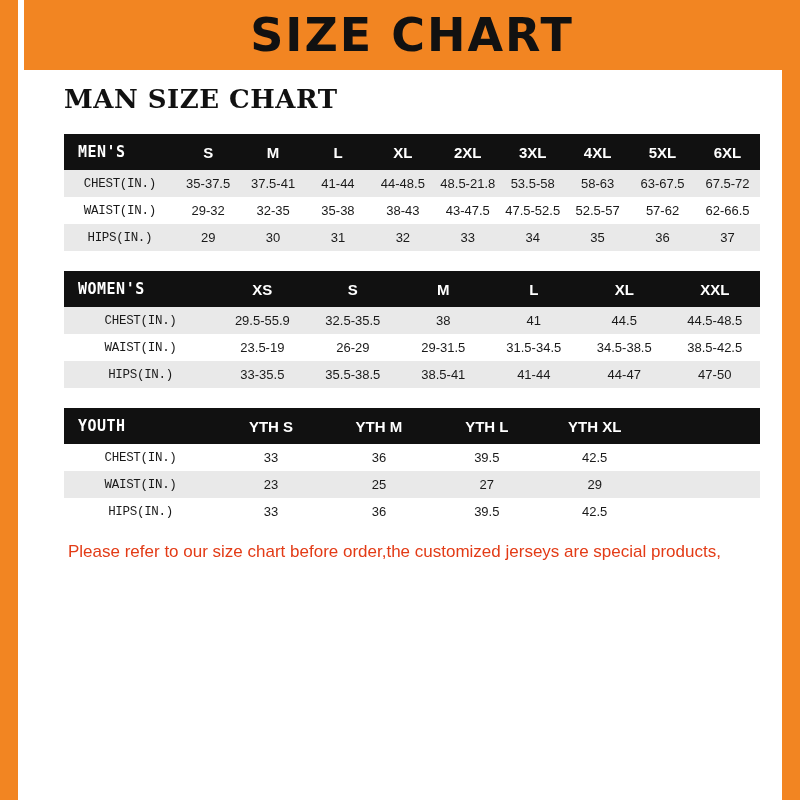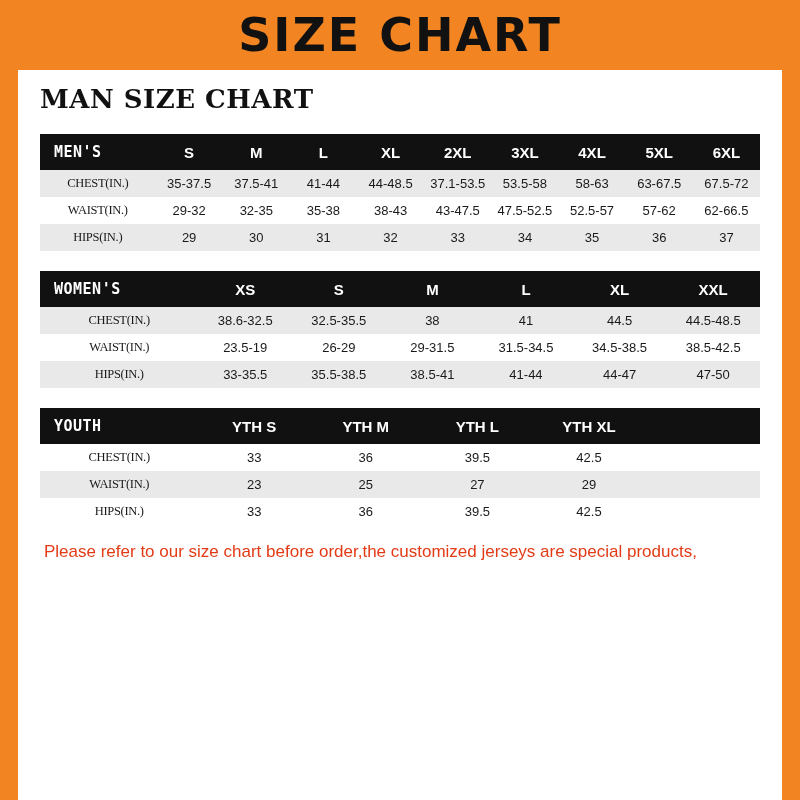--- a/index.html
+++ b/index.html
@@ -14,20 +14,21 @@
     overflow: hidden;
   }
   .page {
     position: relative;
     width: 800px;
     height: 800px;
     box-sizing: border-box;
     border-left: 18px solid #f28522;
     border-right: 18px solid #f28522;
     background: #ffffff;
+    padding-left: 24px;
   }
   .banner {
     height: 70px;
     background: #f28522;
     display: flex;
     align-items: center;
     justify-content: center;
     margin: 0 -18px;
   }
   .banner-title {
@@ -76,21 +77,21 @@
   table.size-table thead th.rowhead {
     text-align: left;
     padding-left: 14px;
     font-family: "DejaVu Sans Mono", monospace;
     font-size: 15px;
     letter-spacing: 0.5px;
   }
   table.size-table tbody tr.odd td { background: #e9e9e9; }
   table.size-table tbody tr.even td { background: #ffffff; }
   table.size-table tbody td.rowhead {
-    font-family: Liberation Serif, serif;
+    font-family: Liberation Mono, monospace;
     font-size: 12.5px;
     letter-spacing: -0.3px;
     text-align: center;
   }
   
   .notice {
     margin-top: 16px;
     color: #e33b16;
     font-family: "Liberation Sans", sans-serif;
     font-size: 17px;
@@ -139,21 +140,21 @@
           <th>6XL</th>
         </tr>
       </thead>
       <tbody>
         <tr class="odd">
           <td class="rowhead">CHEST(IN.)</td>
           <td>35-37.5</td>
           <td>37.5-41</td>
           <td>41-44</td>
           <td>44-48.5</td>
-          <td>37.1-53.5</td>
+          <td>48.5-21.8</td>
           <td>53.5-58</td>
           <td>58-63</td>
           <td>63-67.5</td>
           <td>67.5-72</td>
         </tr>
         <tr class="even">
           <td class="rowhead">WAIST(IN.)</td>
           <td>29-32</td>
           <td>32-35</td>
           <td>35-38</td>
@@ -196,21 +197,21 @@
           <th>S</th>
           <th>M</th>
           <th>L</th>
           <th>XL</th>
           <th>XXL</th>
         </tr>
       </thead>
       <tbody>
         <tr class="odd">
           <td class="rowhead">CHEST(IN.)</td>
-          <td>38.6-32.5</td>
+          <td>29.5-55.9</td>
           <td>32.5-35.5</td>
           <td>38</td>
           <td>41</td>
           <td>44.5</td>
           <td>44.5-48.5</td>
         </tr>
         <tr class="even">
           <td class="rowhead">WAIST(IN.)</td>
           <td>23.5-19</td>
           <td>26-29</td>

